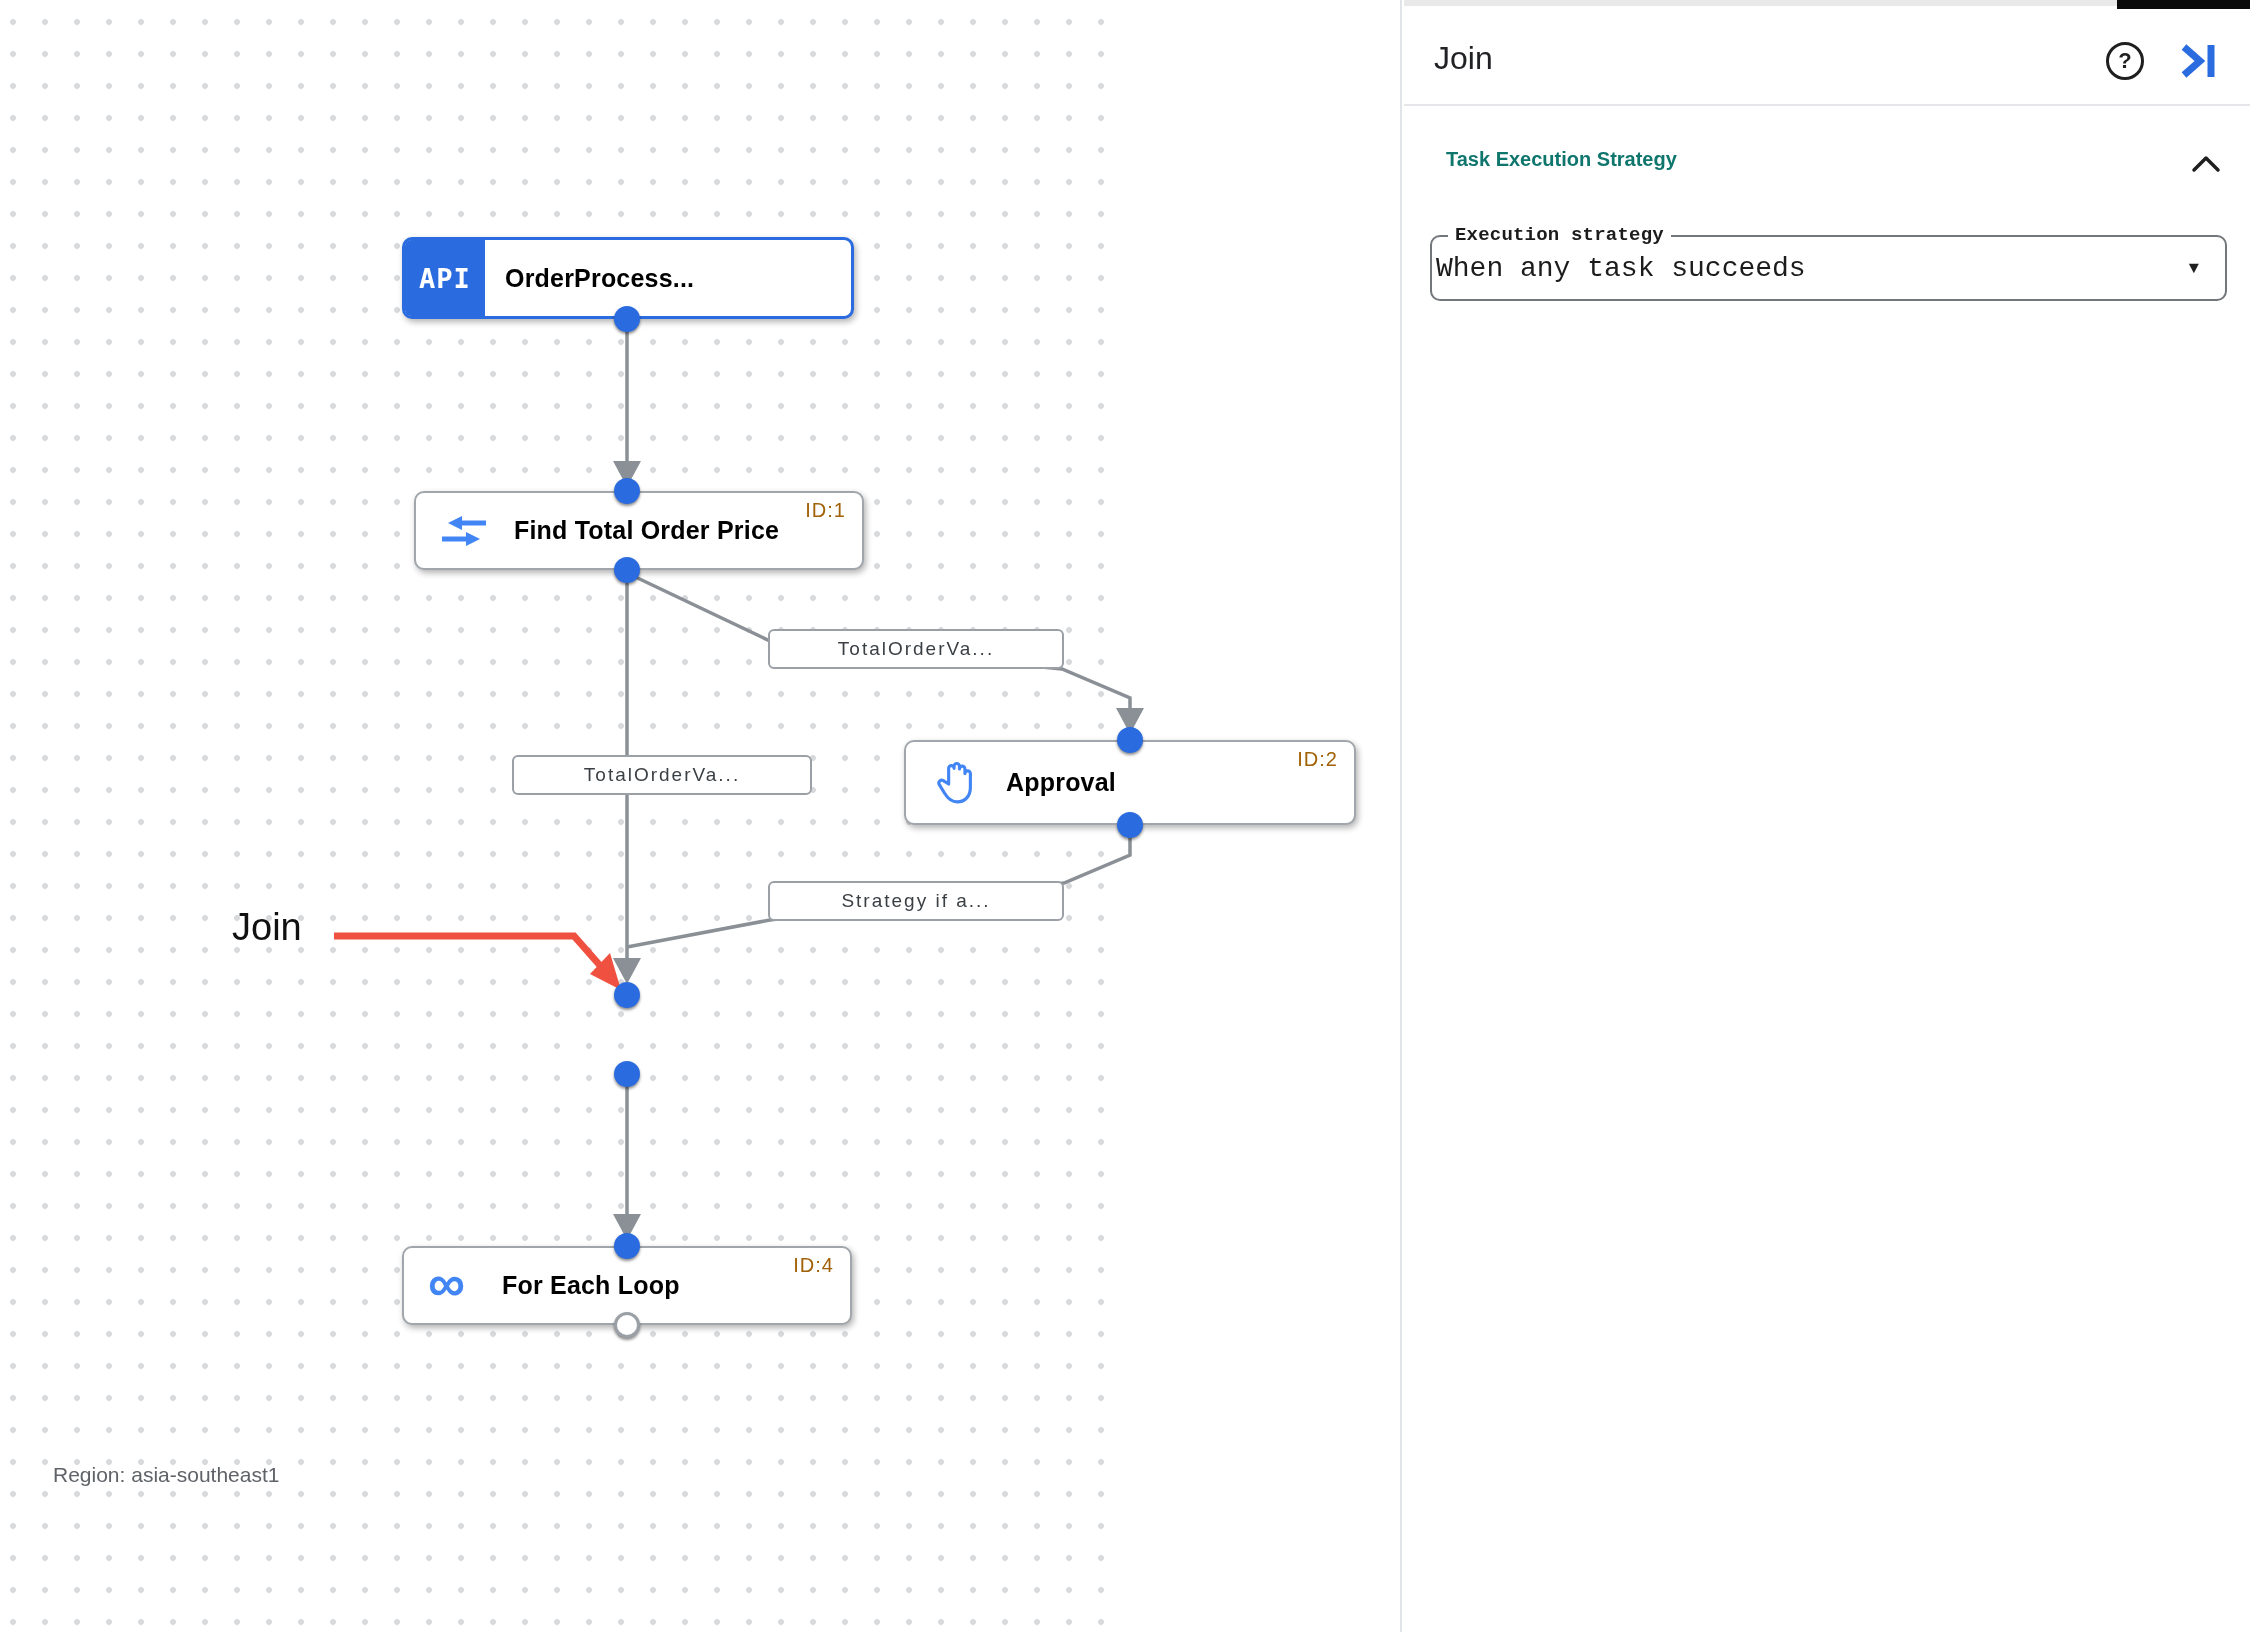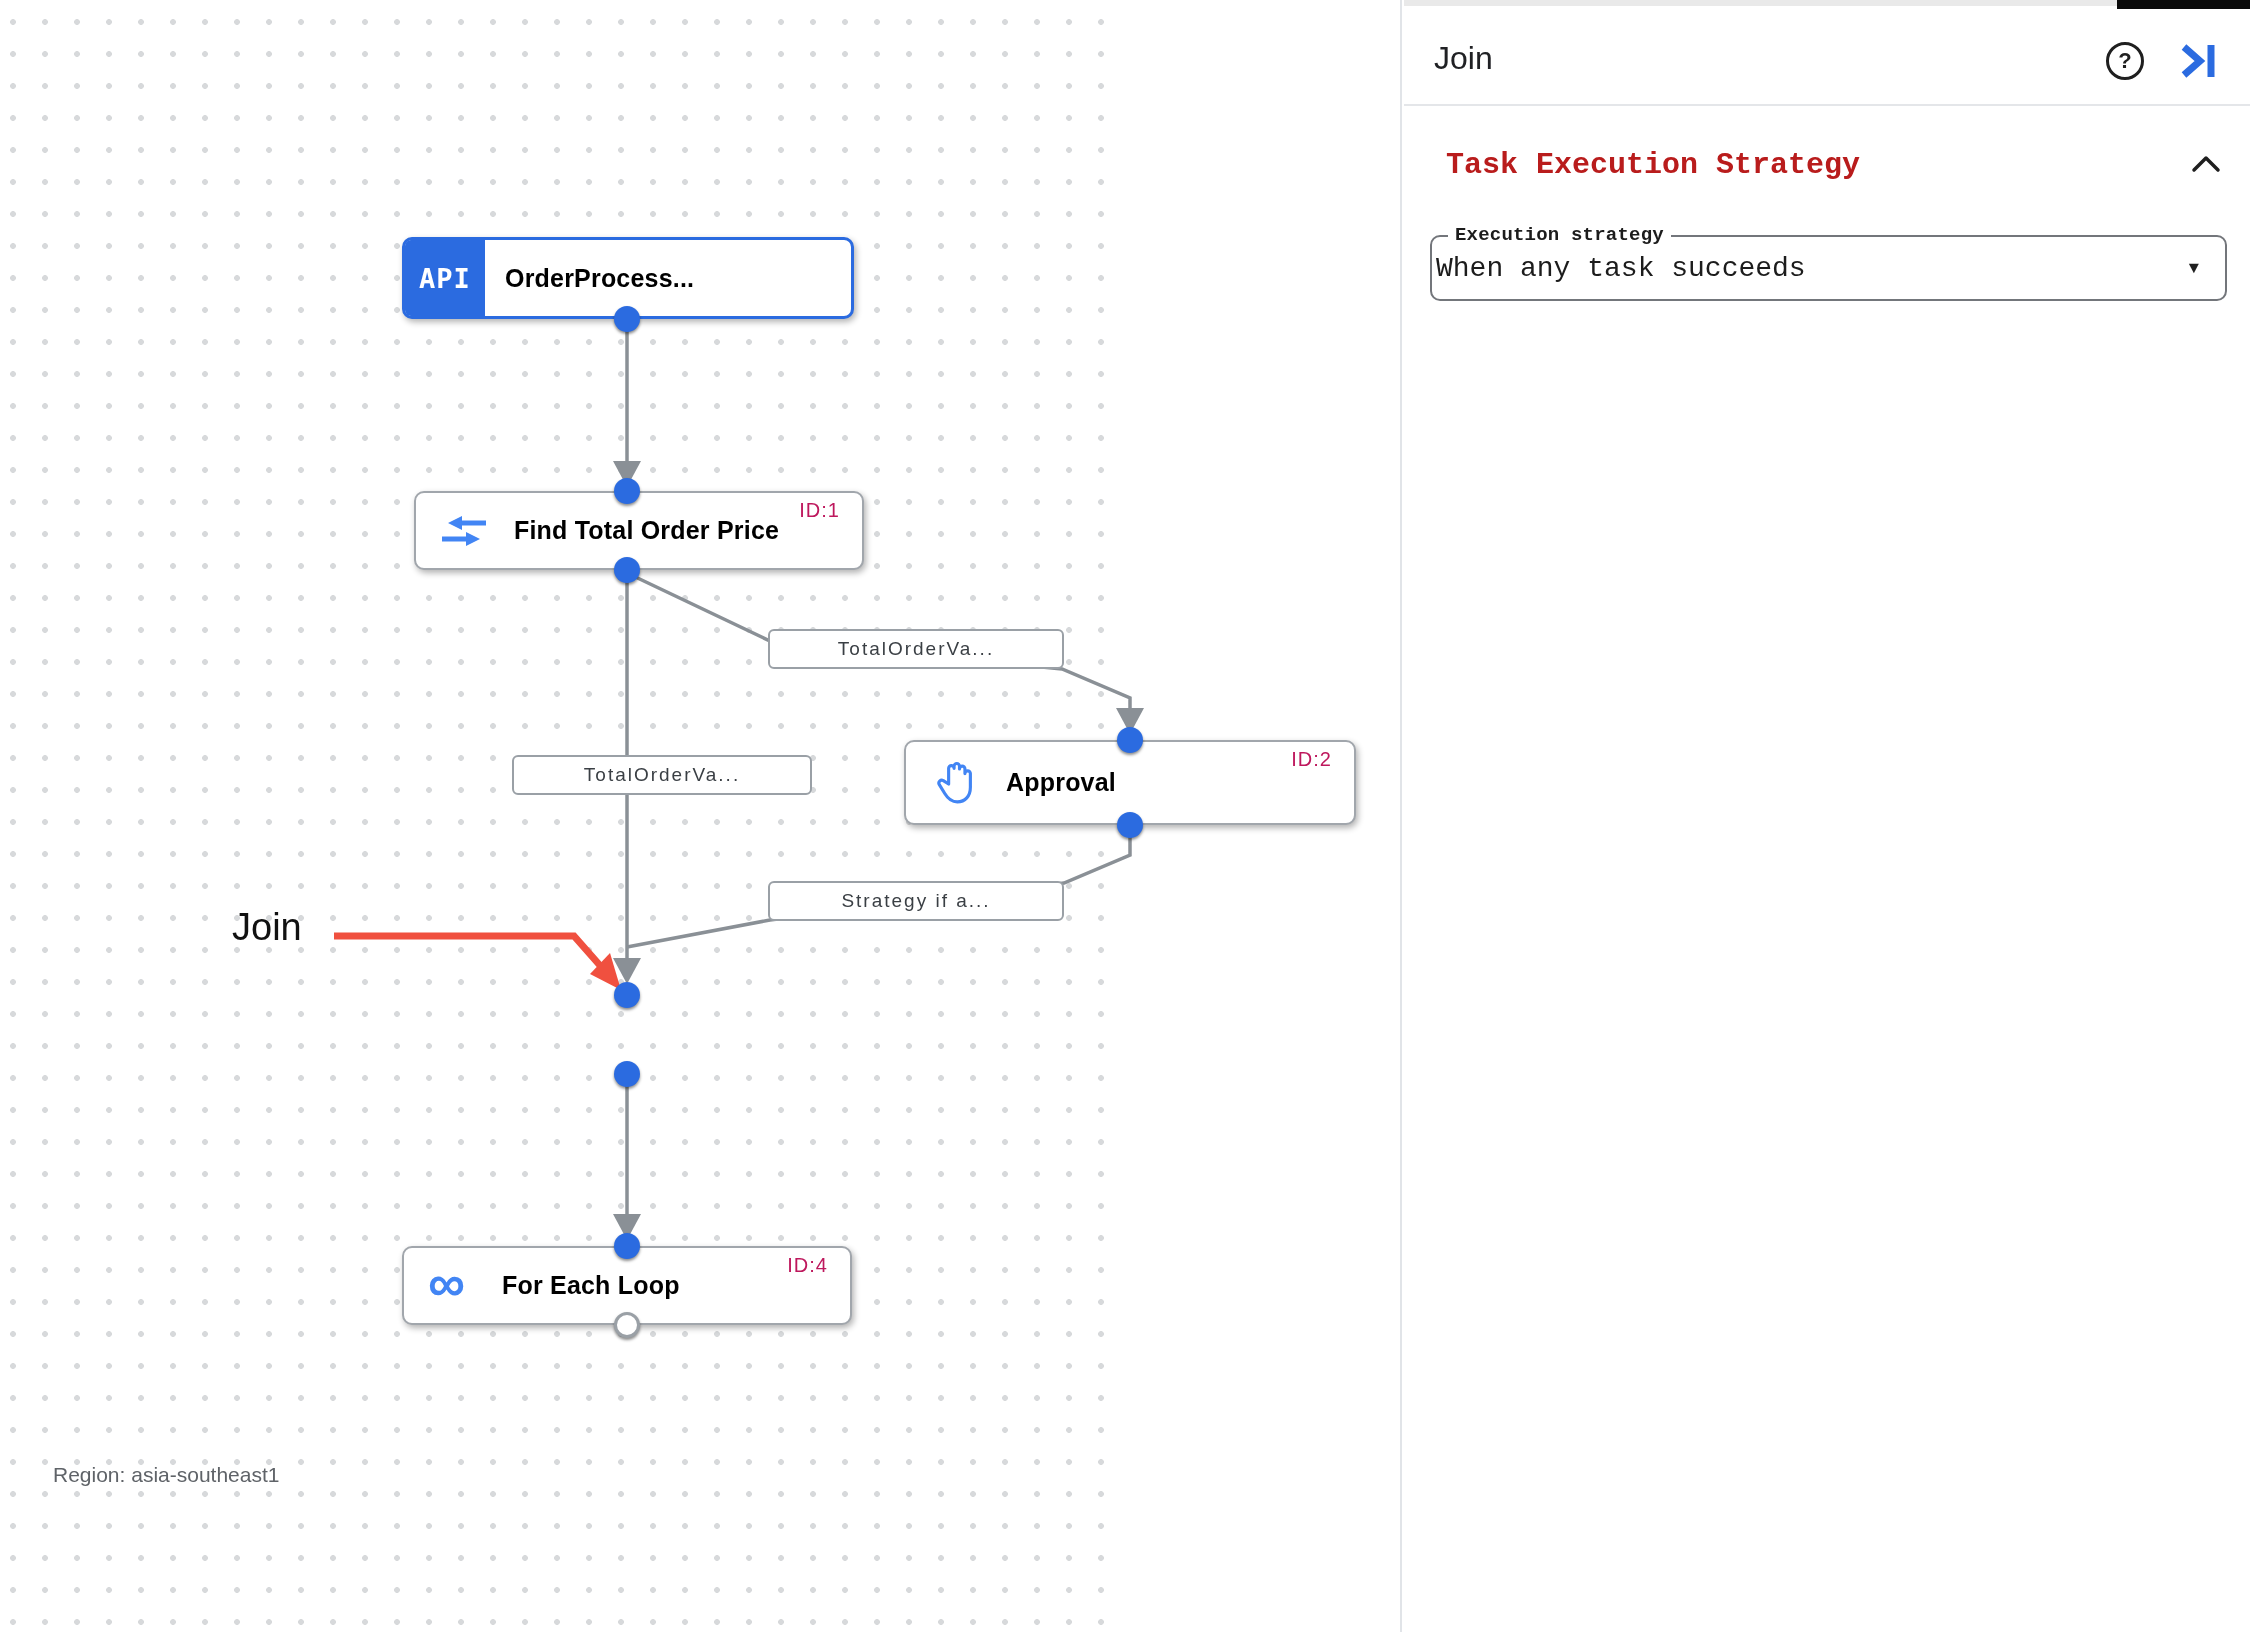--- a/index.html
+++ b/index.html
@@ -16,21 +16,21 @@
 
   
   .node {
     position:absolute; background:#fff; border:2px solid #a1a6ac; border-radius:10px;
     box-shadow:2px 3px 6px rgba(0,0,0,.30);
   }
   .node-label {
     position:absolute; left:98px; top:0; bottom:0; display:flex; align-items:center;
     font-size:25px; font-weight:700; color:#000000; letter-spacing:.2px; white-space:nowrap;
   }
-  .id-label { position:absolute; top:6px; right:22px; font-size:20px; color:#be185d; letter-spacing:1px; }
+  .id-label { position:absolute; top:6px; right:16px; font-size:20px; color:#a16207; letter-spacing:1px; }
   .node-icon { position:absolute; left:24px; top:0; bottom:0; display:flex; align-items:center; }
 
   .trigger { border:3px solid #2b6be0; }
   .badge {
     position:absolute; left:0; top:0; bottom:0; width:80px; background:#2b6be0;
     border-radius:6px 0 0 6px; display:flex; align-items:center; justify-content:center;
     color:#fff; font-family:"DejaVu Sans Mono", monospace; font-weight:700; font-size:27px; letter-spacing:1px;
   }
 
   .infinity { font-size:52px; font-weight:700; color:#4285f4; line-height:1; margin-top:-6px; }
@@ -59,21 +59,21 @@
   .panel-topbar-black { position:absolute; left:715px; top:0; width:135px; height:9px; background:#0a0a0a; }
   .panel-title { position:absolute; left:32px; top:40px; font-size:32px; color:#202124; }
   .panel-divider { position:absolute; left:2px; right:0; top:104px; height:2px; background:#e4e6e9; }
 
   .help-btn {
     position:absolute; left:704px; top:42px; width:38px; height:38px; border:3px solid #1f1f1f; border-radius:50%;
     display:flex; align-items:center; justify-content:center; font-size:22px; font-weight:700; color:#1f1f1f; cursor:pointer;
   }
   .collapse-btn { position:absolute; left:776px; top:42px; width:42px; height:38px; cursor:pointer; }
 
-  .section-title { position:absolute; left:44px; top:148px; font-size:30px; font-weight:700; color:#b91c1c;font-family:Liberation Mono, monospace; }
+  .section-title { position:absolute; left:44px; top:148px; font-size:20px; font-weight:700; color:#0f766e; }
   .section-chevron { position:absolute; right:28px; top:154px; cursor:pointer; }
 
   .select-field {
     position:absolute; left:28px; top:235px; width:797px; height:66px;
     border:2px solid #73767b; border-radius:10px; background:#fff; cursor:pointer;
     display:flex; align-items:center;font-family:Liberation Mono, monospace;
   }
   .select-label {
     position:absolute; left:16px; top:-13px; background:#fff; padding:0 7px;
     font-size:19px; font-weight:700; color:#1c1c1c; letter-spacing:.2px;

